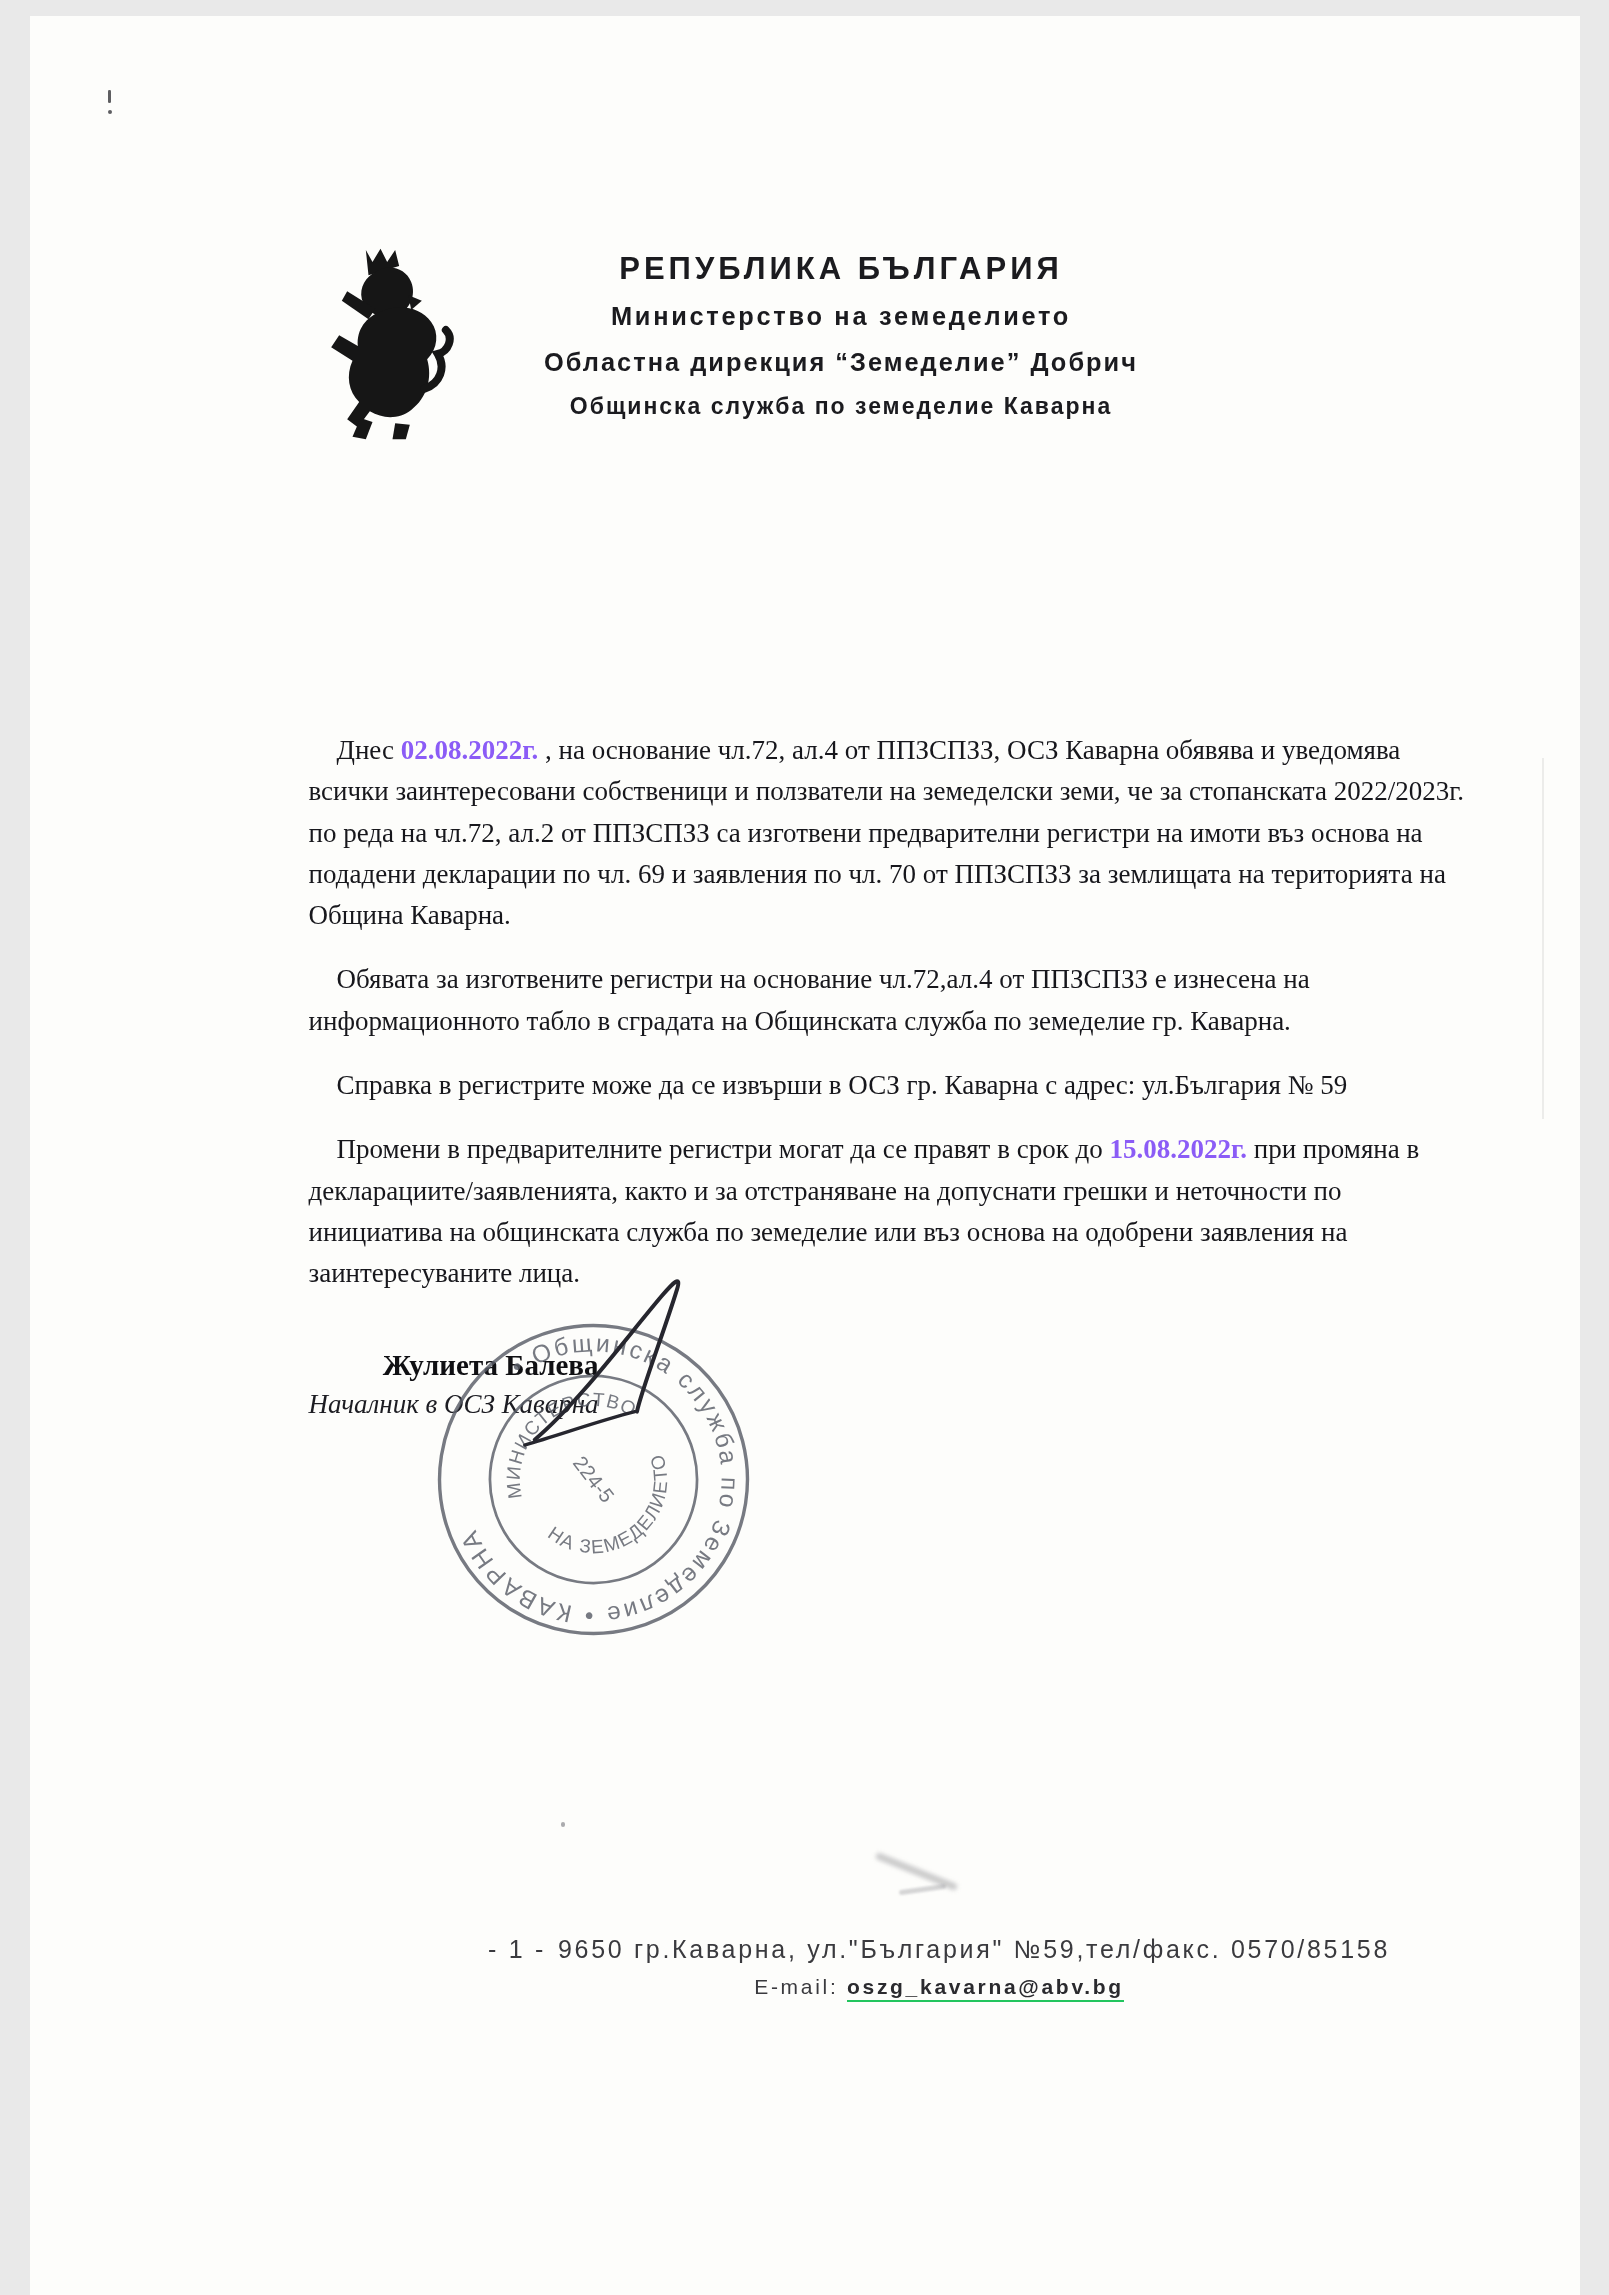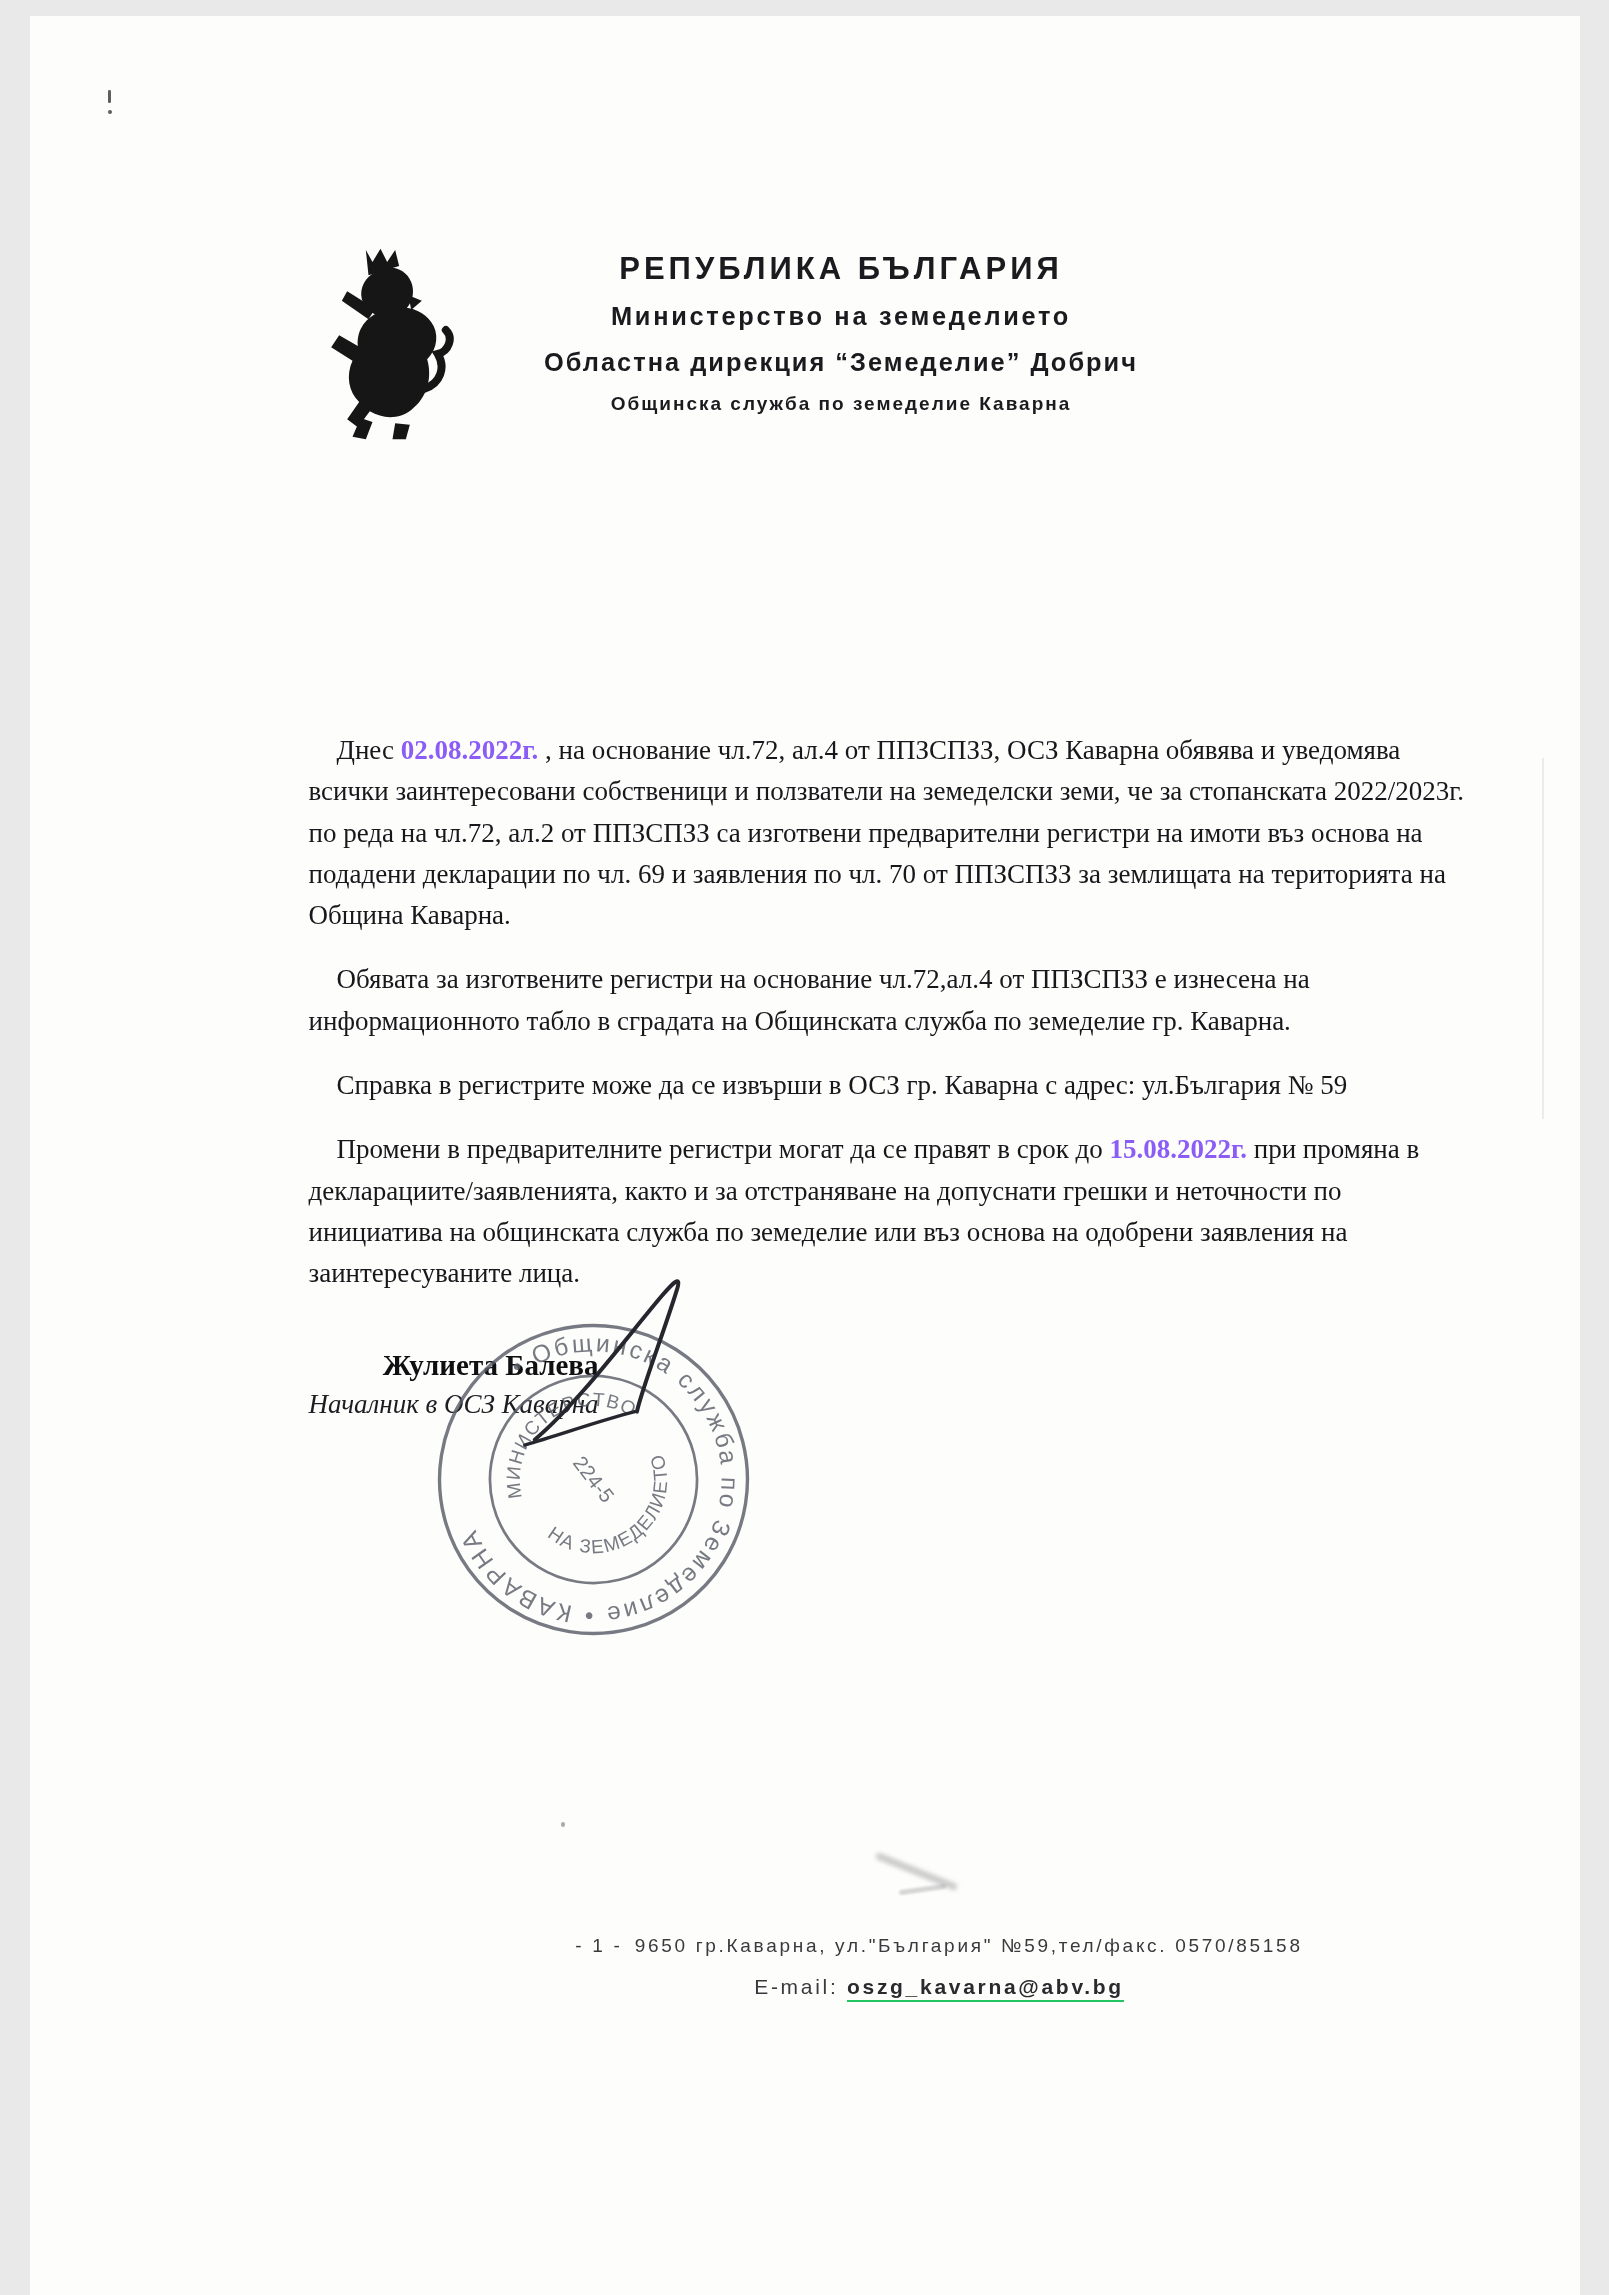--- a/index.html
+++ b/index.html
@@ -25,21 +25,21 @@
     position: absolute;
     left: 347px; top: 235px; width: 929px;
     text-align: center;
     font-family: "Liberation Sans", sans-serif;
     font-weight: bold;
     color: #1b1b1f;
   }
   .header .h1 { font-size: 31px; letter-spacing: 4px; margin-bottom: 14.7px; }
   .header .h2 { font-size: 25.4px; letter-spacing: 2.7px; margin-bottom: 17.4px; }
   .header .h3 { font-size: 25.4px; letter-spacing: 2px; margin-bottom: 16px; }
-  .header .h4 { font-size: 19px; letter-spacing: 2px; }
+  .header .h4 { font-size: 23px; letter-spacing: 2px; }
 
   
   .title {
     position: absolute;
     left: 0; top: 527px; width: 1584px;
     text-align: center;
     font-size: 39px;
     font-weight: bold;
     letter-spacing: 3.3px;
     color: #101013;
@@ -77,21 +77,21 @@
   }
 
   
   .footer {
     position: absolute;
     left: 241px; width: 1337px;
     text-align: center;
     font-family: "Liberation Sans", sans-serif;
     color: #3a3a3e;
   }
-  .footer-line1 { top: 1919px; font-size: 19px; letter-spacing: 2.7px; }
+  .footer-line1 { top: 1919px; font-size: 25px; letter-spacing: 2.7px; }
   .footer-line2 { top: 1959px; font-size: 21px; letter-spacing: 2.7px; }
   .email {
     font-weight: bold;
     color: #2a2a2e;
     border-bottom: 2px solid #22c55e;
     padding-bottom: 2px;
   }
   .page-marker { margin-right: 12px; }
 
   

